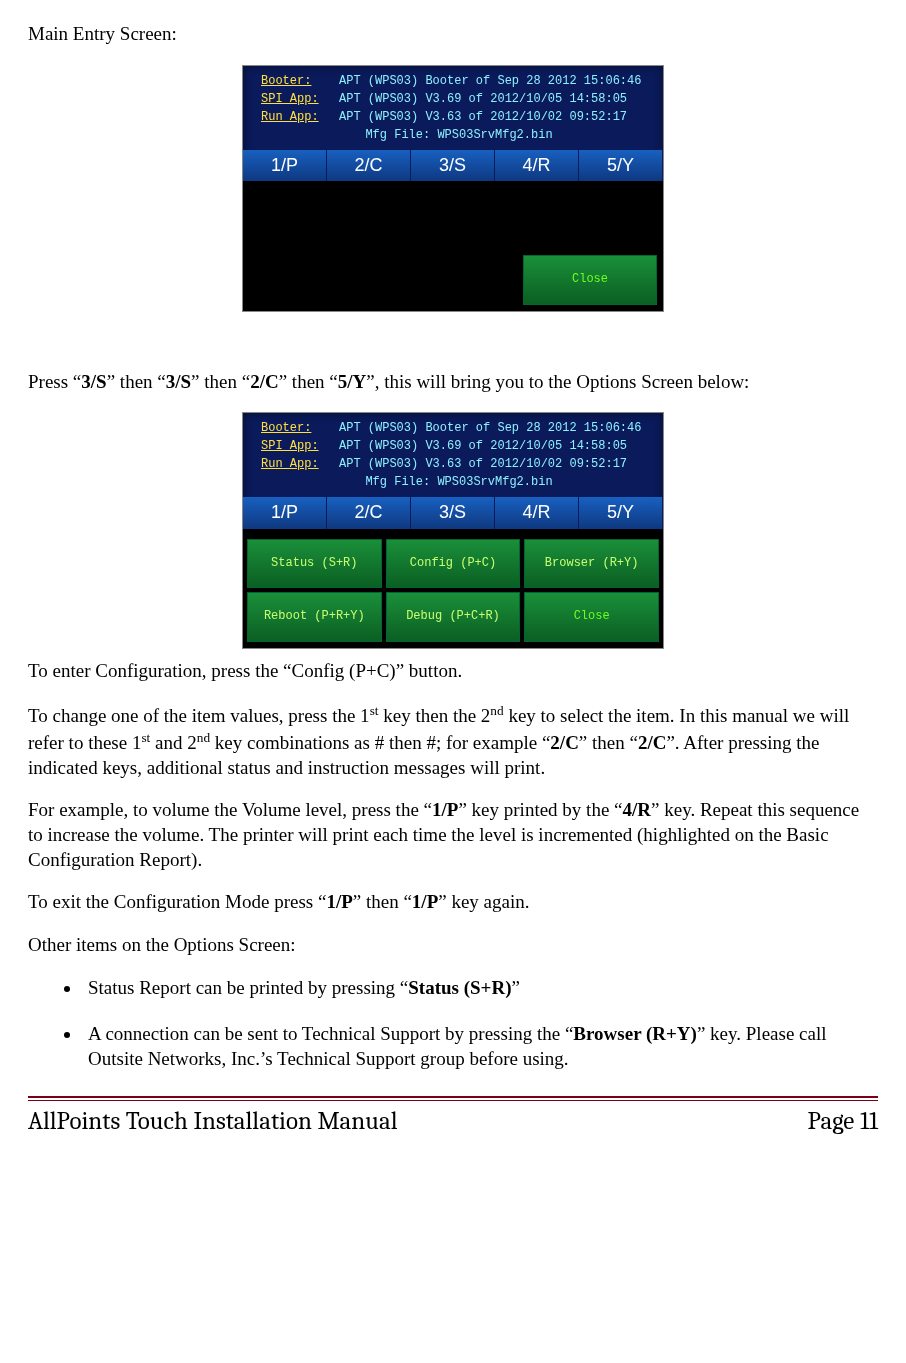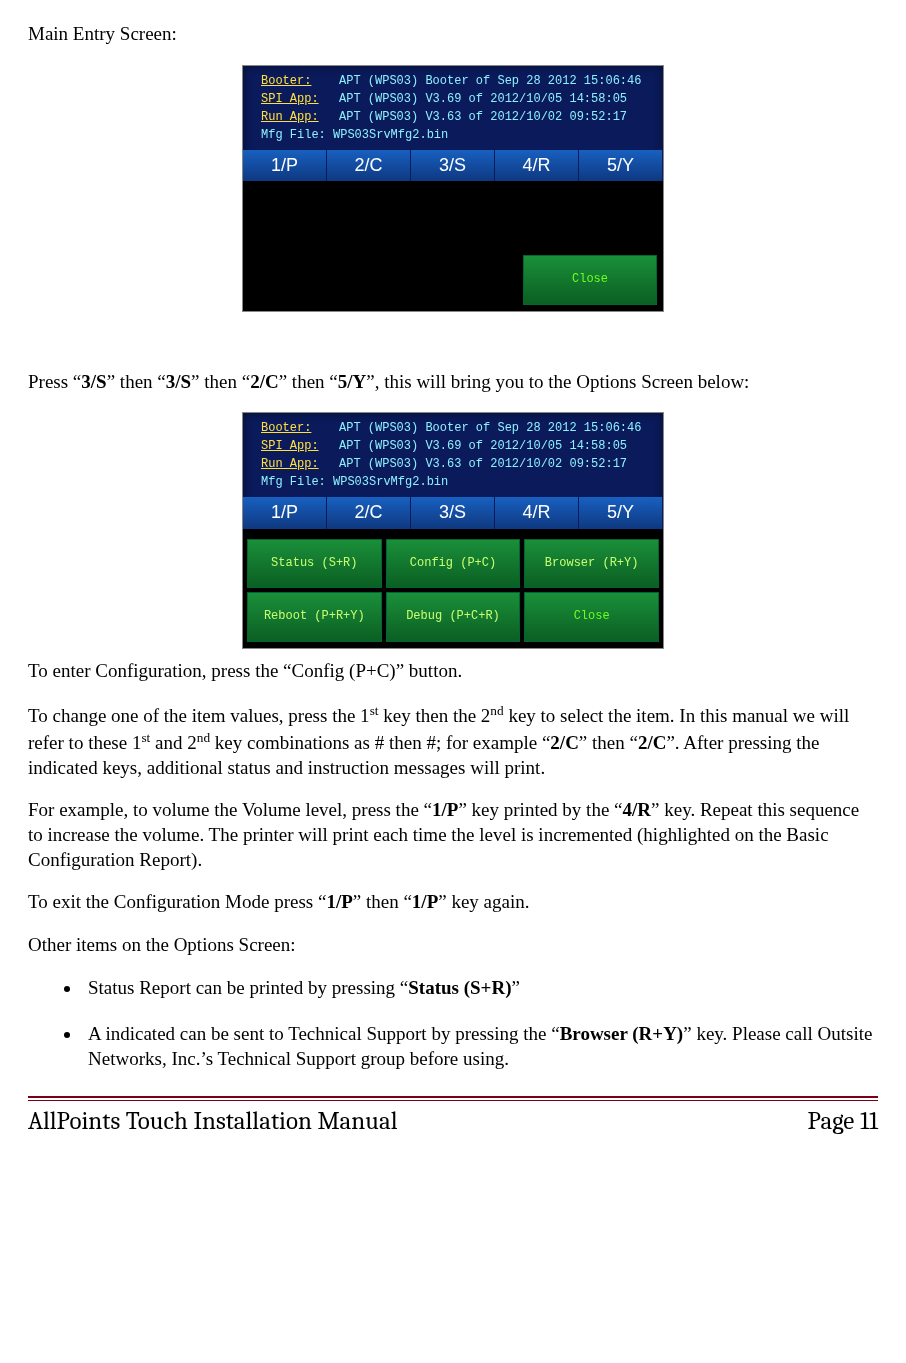--- a/index.html
+++ b/index.html
@@ -23,21 +23,21 @@
     font-family: "Courier New", monospace;
     font-size: 12px;
   }
   .screen .info {
     padding: 6px 6px 6px 18px;
     color: #ffe040;
     line-height: 1.5;
   }
   .info .label { color:#ffe040; display:inline-block; width:72px; text-align:left; margin-right:6px;text-decoration:underline;}
   .info .val  { color:#8df0ff; }
-  .info .center { color:#8df0ff; }
+  .info .center { text-align:center; color:#8df0ff; }
   .keys {
     display:flex;
   }
   .keys div {
     flex:1;
     text-align:center;
     color:#fff;
     font-size:18px;
     font-family: Arial, sans-serif;
     padding:4px 0;
@@ -166,21 +166,21 @@
   <span>To exit the Configuration Mode press “</span><b>1/P</b><span>” then “</span><b>1/P</b><span>” key again.</span>
 </p>
 
 <p>Other items on the Options Screen:</p>
 
 <ul class="doc-list">
   <li>
     <span>Status Report can be printed by pressing “</span><b>Status (S+R)</b><span>”</span>
   </li>
   <li>
-    <span>A indicated can be sent to Technical Support by pressing the “</span><b>Browser (R+Y)</b><span>” key. Please call Outsite Networks, Inc.’s Technical Support group before using.</span>
+    <span>A connection can be sent to Technical Support by pressing the “</span><b>Browser (R+Y)</b><span>” key. Please call Outsite Networks, Inc.’s Technical Support group before using.</span>
   </li>
 </ul>
 
 <hr class="footer-rule">
 <div class="footer">
   <span>AllPoints Touch Installation Manual</span>
   <span>Page 11</span>
 </div>
 
 </body></html>

